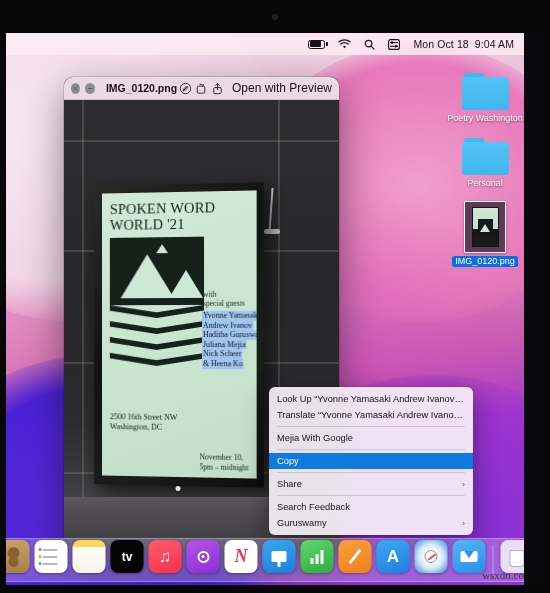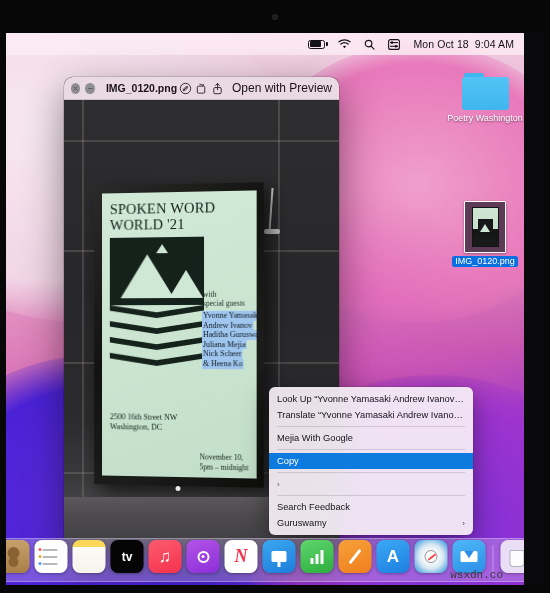--- a/index.html
+++ b/index.html
@@ -304,22 +304,22 @@
   
   #watermark {
     position:absolute; right:-6px; bottom:22px;
     font-family:"DejaVu Sans", sans-serif;
     font-size:38px; font-weight:bold; font-style:italic;
     color:#1551ee; letter-spacing:-1.5px;
     text-shadow:0 1px 0 rgba(255,255,255,.25);
     pointer-events:none; white-space:nowrap;
   }
   #watermark-sub {
-    position:absolute; right:21px; bottom:4px;
-    font-size:11px; color:#3a3a3a; font-family:Liberation Mono, monospace;
+    position:absolute; right:0; bottom:4px;
+    font-size:11px; color:#3a3a3a; font-family:Liberation Serif, serif;
     white-space:nowrap;
   }
 </style>
 </head>
 <body>
 
 <div id="device">
 
   <div id="bezel-top">
     <div id="camera-dot"></div>
@@ -373,20 +373,27 @@
     </div>
 
     <div class="desk-icon" style="left:440px; top:40px;">
       <div class="folder">
         <div class="tab"></div>
           <div class="body"></div>
       </div>
       <div class="desk-label">Poetry Washington</div>
     </div>
 
+    <div class="desk-icon" style="left:440px; top:105px;">
+      <div class="folder">
+        <div class="tab"></div>
+          <div class="body"></div>
+      </div>
+      <div class="desk-label">Personal</div>
+    </div>
 
     <div class="desk-icon" style="left:440px; top:168px;">
       <div class="file-thumb">
         <div class="mini"></div>
       </div>
       <div class="desk-label selected">IMG_0120.png</div>
     </div>
 
     <div id="preview-window">
 
@@ -489,20 +496,21 @@
       <div class="cm-sep"></div>
       <div class="cm-item">
         <span class="lbl">Mejia With Google</span>
       </div>
       <div class="cm-sep"></div>
       <div class="cm-item selected">
         <span class="lbl">Copy</span>
       </div>
       <div class="cm-sep"></div>
       <div class="cm-item">
+        <span class="lbl">Share</span>
         <span class="cm-arrow">›</span>
       </div>
       <div class="cm-sep"></div>
       <div class="cm-item">
         <span class="lbl">Search Feedback</span>
       </div>
       <div class="cm-item">
         <span class="lbl">Guruswamy</span>
         <span class="cm-arrow">›</span>
       </div>

